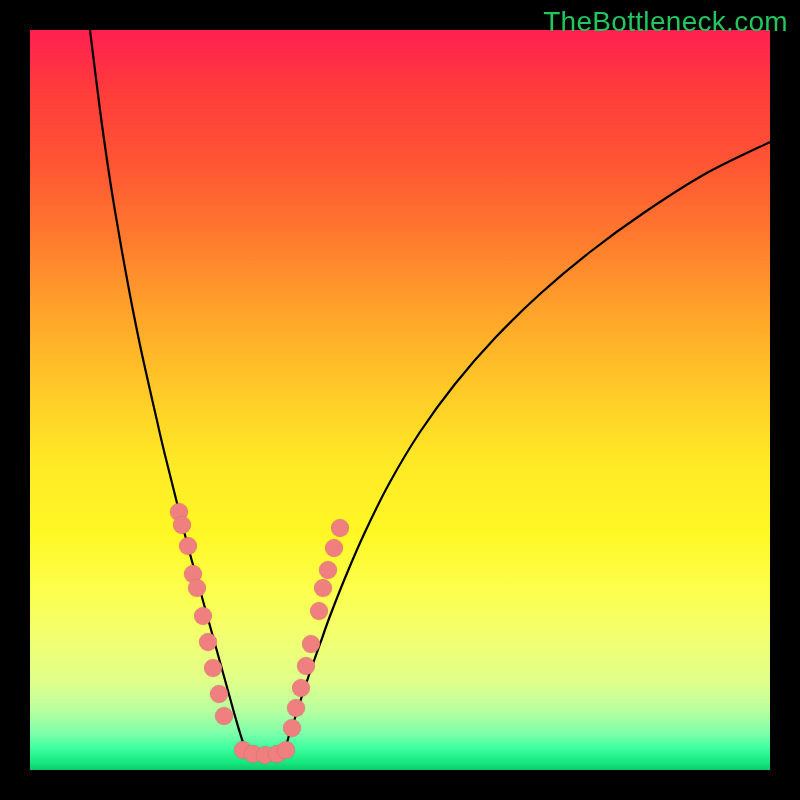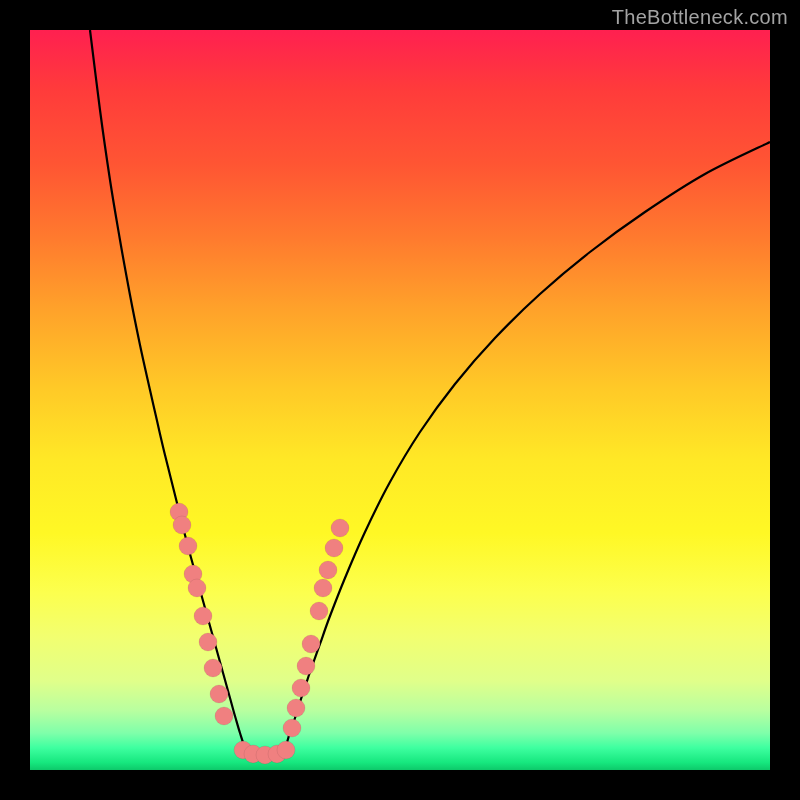--- a/index.html
+++ b/index.html
@@ -32,22 +32,22 @@
       #7fffaa 95%,
       #3effa0 97%,
       #16e77e 99%,
       #0dc96a 100%);
   }
   .watermark {
     position: absolute;
     top: 6px;
     right: 12px;
     font-family: Arial, Helvetica, sans-serif;
-    font-size: 20px;
-    color: #a3a3a3;
+    font-size: 28px;
+    color: #22c55e;
     letter-spacing: 0.3px;
     user-select: none;
     pointer-events: none;
   }
   svg { position: absolute; left: 0; top: 0; }
   .curve {
     fill: none;
     stroke: #000;
     stroke-width: 2.2;
   }

